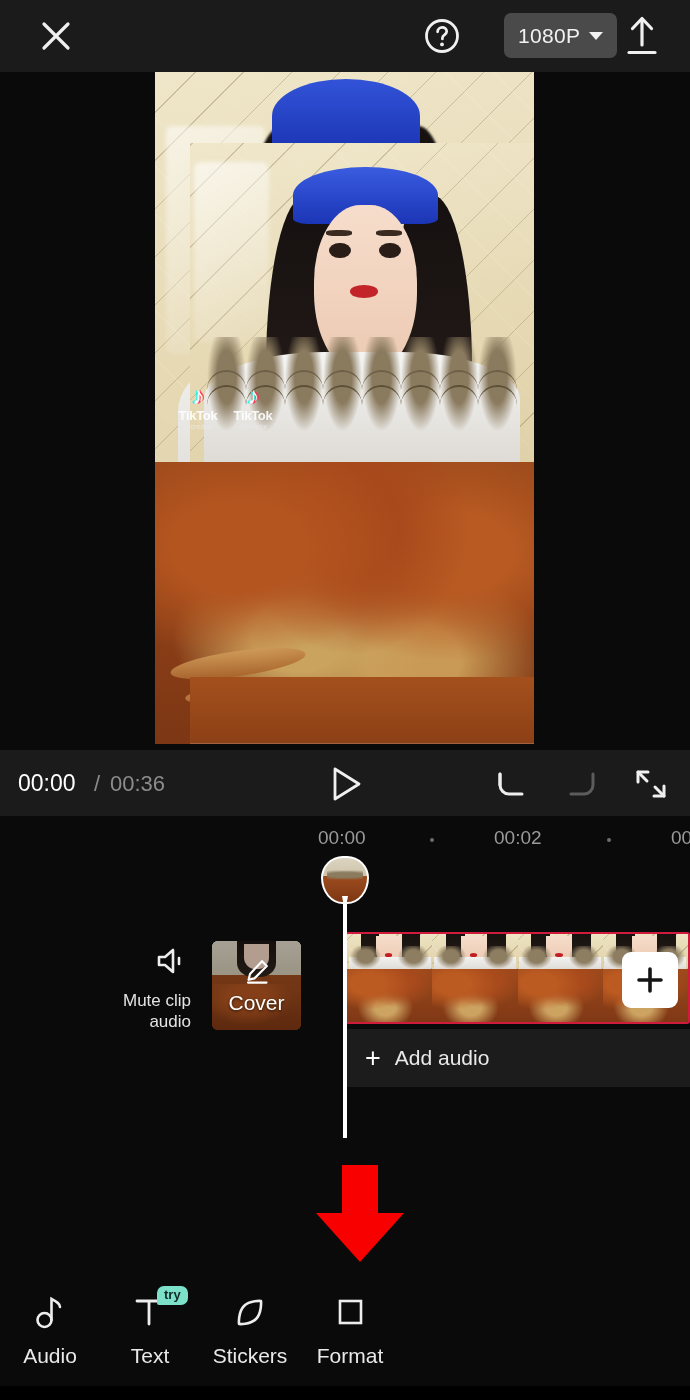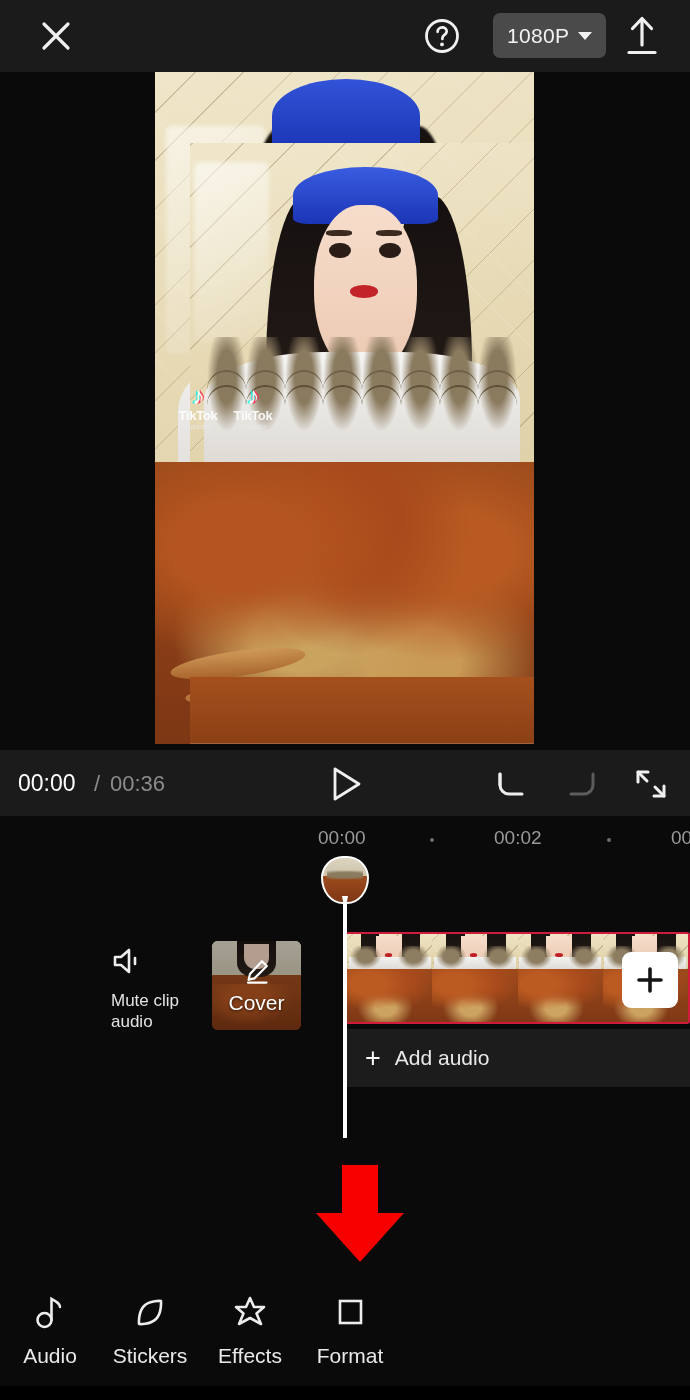--- a/index.html
+++ b/index.html
@@ -17,21 +17,21 @@
     background:#1b1b1b;
   }
   .close-btn {
     position:absolute; left:34px; top:14px; width:44px; height:44px;
     cursor:pointer;
   }
   .close-btn svg { width:44px; height:44px; }
   .help-btn { position:absolute; left:420px; top:14px; width:44px; height:44px; cursor:pointer; }
   .help-btn svg { width:44px; height:44px; }
   .res-btn {
-    position:absolute; left:493px; top:13px; height:45px;
+    position:absolute; left:504px; top:13px; height:45px;
     background:#4a4a4a; border-radius:7px;
     display:flex; align-items:center; gap:9px;
     padding:0 14px; cursor:pointer;
   }
   .res-btn .res-label {
     color:#f2f2f2; font-size:21px; letter-spacing:.3px;
   }
   .caret {
     width:0; height:0;
     border-left:7px solid transparent;
@@ -270,21 +270,21 @@
   .track-audio {
     position:absolute; left:345px; top:213px; width:345px; height:58px;
     background:#1c1c1c; display:flex; align-items:center; cursor:pointer;
   }
   .track-audio .plus {
     color:#fff; font-size:27px; margin-left:20px; margin-right:14px; line-height:1;
   }
   .track-audio .aud-label { color:#e9e9e9; font-size:21px; }
   .mute-clip {
     position:absolute; left:111px; top:130px; width:80px;
-    text-align:left; cursor:pointer;
+    text-align:right; cursor:pointer;
   }
   .mute-clip svg { width:36px; height:30px; }
   .mute-clip .mc-label {
     color:#e3e3e3; font-size:17px; line-height:1.25; margin-top:10px;
   }
   .cover-btn {
     position:absolute; left:212px; top:125px; width:89px; height:89px;
     border-radius:6px; overflow:hidden; cursor:pointer;
     background:linear-gradient(180deg,#cfcac0 0%,#c6bfb2 34%,#9d4c1e 35%,#7e3714 100%);
   }
@@ -613,39 +613,40 @@
     <div class="tool">
       <div class="t-icon">
         <svg viewBox="0 0 38 38">
           <circle cx="13.5" cy="27" r="7" fill="none" stroke="#ededed" stroke-width="2.6"></circle>
           <path d="M20.5 27 L20.5 6 C25 8.5 29 10.5 29 14" fill="none" stroke="#ededed" stroke-width="2.6" stroke-linecap="round"></path>
         </svg>
       </div>
       <span class="t-label">Audio</span>
     </div>
 
+    <div class="tool">
+      <div class="t-icon">
+        <svg viewBox="0 0 38 38">
+          <path d="M6 8 L30 8 M18 8 L18 31" stroke="#ededed" stroke-width="2.8" stroke-linecap="round"></path>
+        </svg>
+      </div>
+      <span class="try-badge">try</span>
+      <span class="t-label">Text</span>
+    </div>
 
     <div class="tool">
       <div class="t-icon">
         <svg viewBox="0 0 38 38">
           <path d="M30 8 C30 8 31 20 25 26 C19 32 8 31 8 31 C8 31 7 19 13 13 C19 7 30 8 30 8 Z" fill="none" stroke="#ededed" stroke-width="2.6" stroke-linejoin="round"></path>
         </svg>
       </div>
       <span class="t-label">Stickers</span>
     </div>
 
 
-    <div class="tool">
-      <div class="t-icon">
-        <svg viewBox="0 0 38 38">
-          <path d="M19 5 L23 14 L33 14 L25.5 20.5 L30 31 L19 25 L8 31 L12.5 20.5 L5 14 L15 14 Z" fill="none" stroke="#ededed" stroke-width="2.6" stroke-linejoin="round"></path>
-        </svg>
-      </div>
-      <span class="t-label">Effects</span>
-    </div>
 
 
     <div class="tool">
       <div class="t-icon">
         <svg viewBox="0 0 38 38">
           <rect x="9" y="8" width="21" height="22" fill="none" stroke="#ededed" stroke-width="2.6"></rect>
         </svg>
       </div>
       <span class="t-label">Format</span>
     </div>

